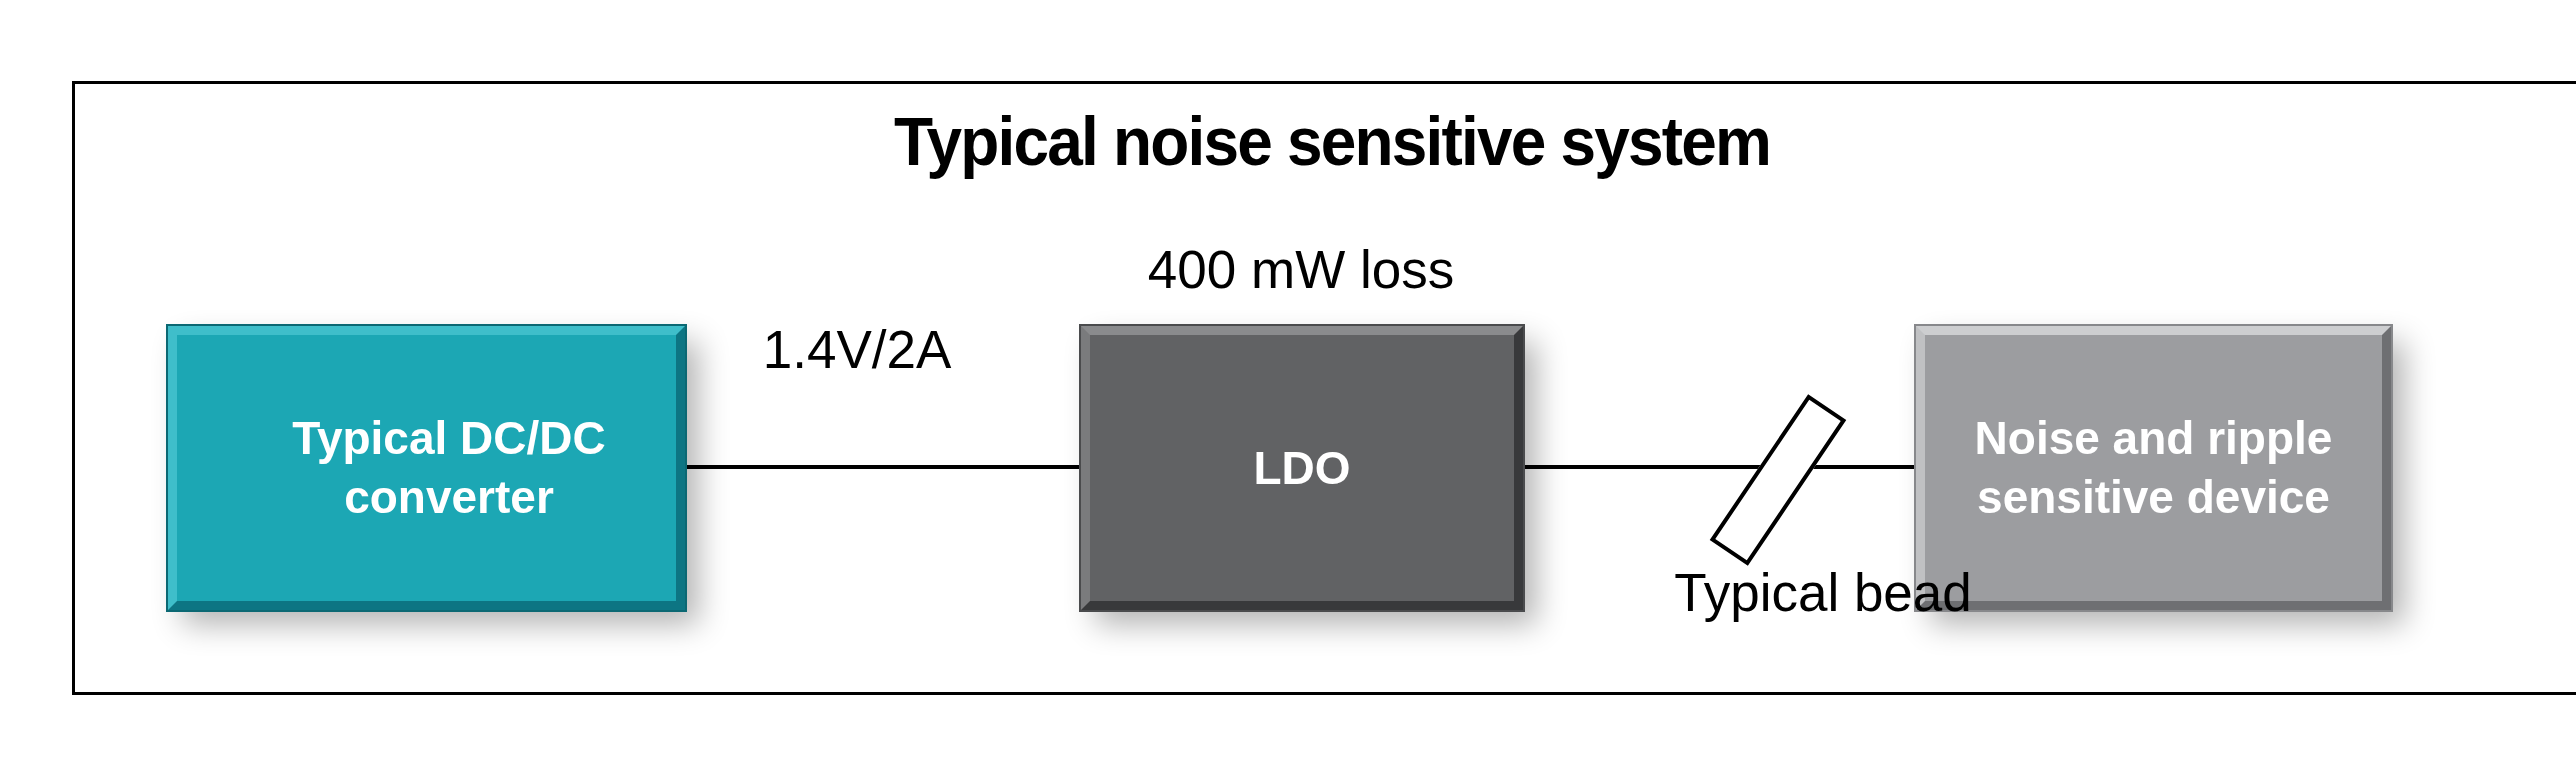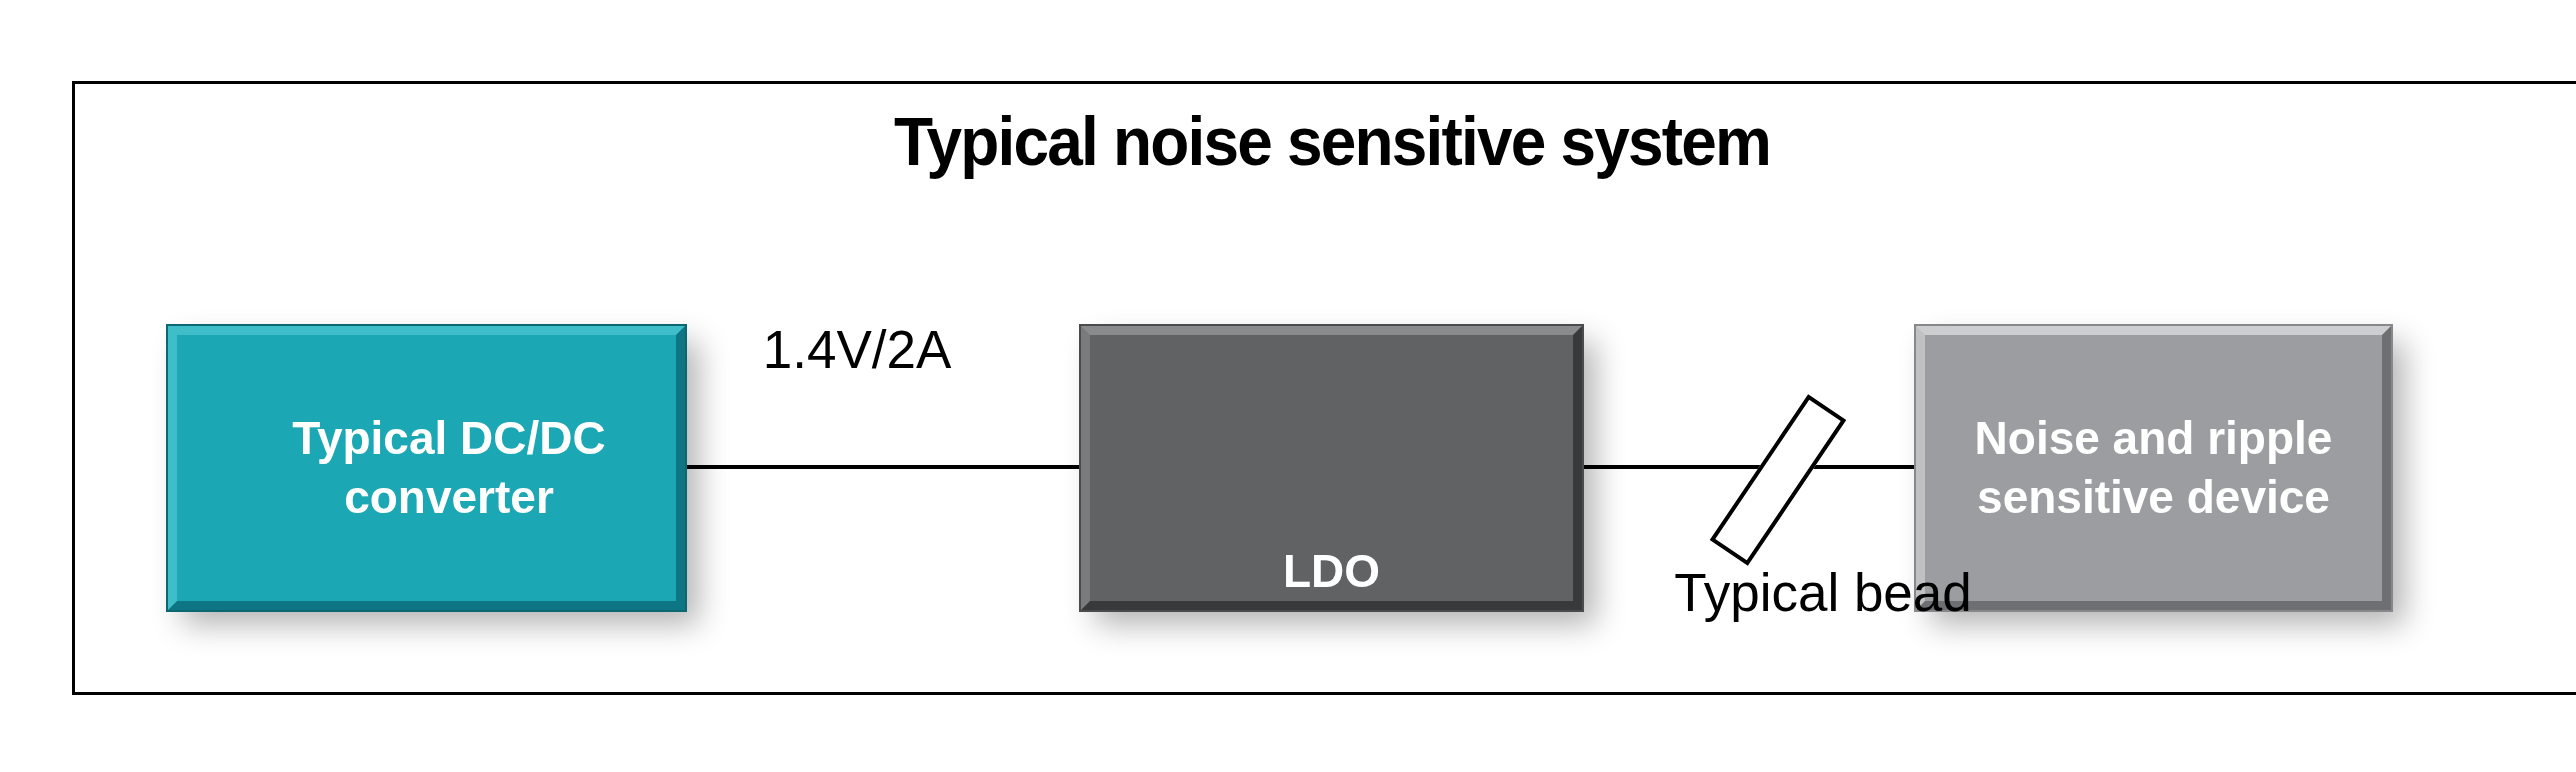--- a/index.html
+++ b/index.html
@@ -71,25 +71,24 @@
   #block-dcdc {
     left: 124px;
     width: 517px;
     background: #1CA7B4;
     border-color: #3FBECA #0D7583 #0D7583 #3FBECA;
     outline: 2.9px solid #0B6873;
     padding-left: 45px;
   }
   #block-ldo {
     left: 1037px;
-    width: 501px;
+    width: 442px;
     background: #616264;
     border-color: #8A8B8D #38393B #38393B #7A7B7D;
     outline: 2.9px solid #4A4B4D;
-    align-items: flex-end;
   }
   #block-device {
     left: 1872px;
     width: 475px;
     background: #9C9DA0;
     border-color: #CDCED0 #6E6F72 #6E6F72 #C0C1C3;
     outline: 2.9px solid #87888B;
   }
   .block-label { padding: 0 29px; }
   
@@ -141,20 +140,21 @@
   <div id="block-ldo" class="block" style="background-color: rgb(97, 98, 100);">
     <div class="block-label">LDO</div>
   </div>
 
   <div id="block-device" class="block" style="background-color: rgb(156, 157, 160);">
     <div class="block-label">Noise and ripple sensitive device</div>
   </div>
 
   <div id="label-net1" class="ann">1.4V/2A</div>
 
+  <div id="label-loss" class="ann">400 mW loss</div>
 
 
   <div class="ferrite-bead"></div>
 
   <div id="label-ferrite" class="ann">Typical bead</div>
 
 </div>
 
 
 </body></html>

